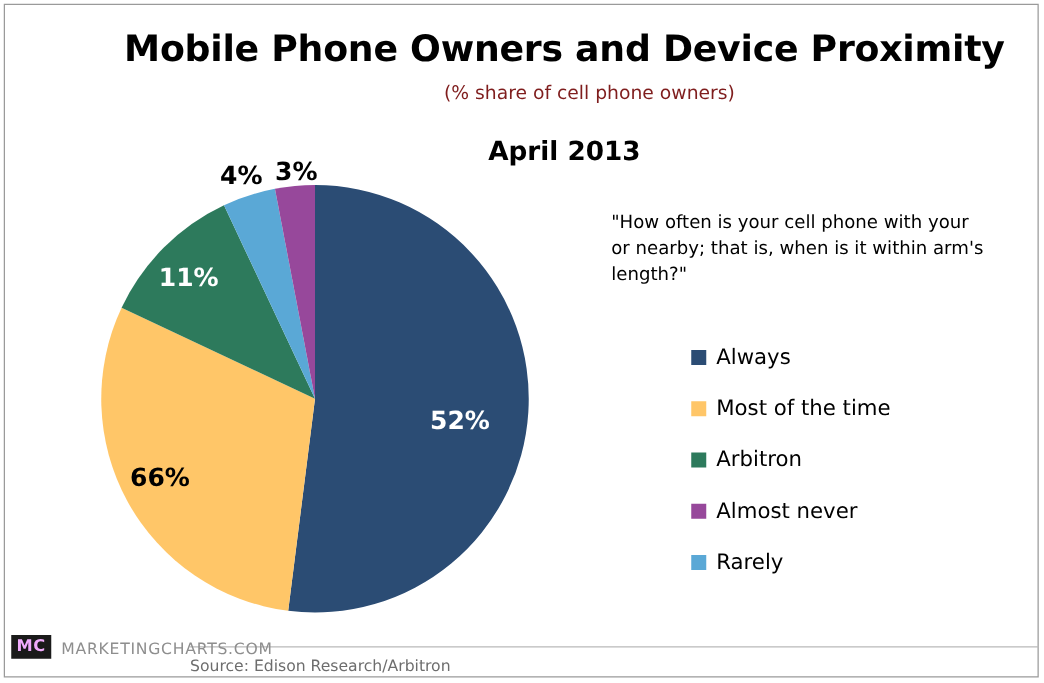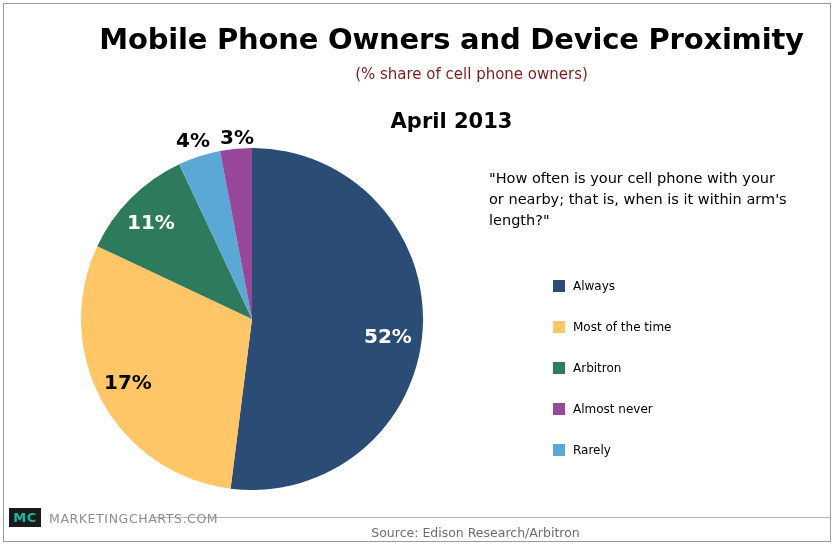--- a/index.html
+++ b/index.html
@@ -73,21 +73,21 @@
   .slice-label {
     position: absolute;
     font-size: 20px;
     font-weight: bold;
     font-family: "DejaVu Sans", sans-serif;
     white-space: nowrap;
   }
   .slice-label.inside { color: #ffffff; }
   .slice-label.outside { color: #000000; }
 
-  #label-always      { left: 364px; top: 324px; }
+  #label-always      { left: 344px; top: 324px; }
   #label-most        { left: 104px; top: 370px; }
   #label-sometimes   { left: 127px; top: 210px; }
   #label-rarely      { left: 176px; top: 128px; }
   #label-almostnever { left: 220px; top: 125px; }
 
   
   #question {
     position: absolute;
     left: 489px;
     top: 168px;
@@ -108,21 +108,21 @@
     align-items: center;
     height: 41px;
   }
   .legend-swatch {
     width: 12px;
     height: 12px;
     flex: 0 0 12px;
     margin-right: 8px;
   }
   .legend-text {
-    font-size: 12px;
+    font-size: 17px;
     color: #000000;
     font-family: "DejaVu Sans", sans-serif;
     white-space: nowrap;
   }
 
   
   #footer-rule {
     position: absolute;
     left: 152px;
     top: 517px;
@@ -130,44 +130,43 @@
     height: 1px;
     background: #b9b9b9;
   }
   #mc-logo {
     position: absolute;
     left: 9px;
     top: 508px;
     width: 32px;
     height: 19px;
     background: #1a1a1a;
-    color: #14b8a6;
+    color: #f0abfc;
     font-size: 13px;
     font-weight: bold;
     font-family: "DejaVu Sans", sans-serif;
     display: flex;
     align-items: center;
     justify-content: center;
     letter-spacing: 0.5px;
   }
   #mc-domain {
     position: absolute;
     left: 49px;
     top: 511px;
     font-size: 12.5px;
     color: #8e8e8e;
     letter-spacing: 0.6px;
     font-family: "DejaVu Sans", sans-serif;
   }
   #source-note {
     position: absolute;
-    left: 136px;
+    left: 152px;
     top: 525px;
     width: 679px;
-    text-align: center;
     font-size: 12.5px;
     color: #6d6d6d;
     font-family: "DejaVu Sans", sans-serif;
   }
 </style>
 </head>
 <body>
 
 <div id="page">
 
@@ -184,21 +183,21 @@
       <g id="pie-slices">
           <path d="M 252 319 L 252 148 A 171 171 0 1 1 230.5680170605039 488.6516139247757 Z" fill="#2b4c74"></path>
           <path d="M 252 319 L 230.5680170605039 488.6516139247757 A 171 171 0 0 1 97.27457402831067 246.19174114237256 Z" fill="#ffc668"></path>
           <path d="M 252 319 L 97.27457402831067 246.19174114237256 A 171 171 0 0 1 179.1917411423725 164.2745740283107 Z" fill="#2d7a5c"></path>
           <path d="M 252 319 L 179.1917411423725 164.2745740283107 A 171 171 0 0 1 219.95779520584094 151.02888012539427 Z" fill="#5aa8d6"></path>
           <path d="M 252 319 L 219.95779520584094 151.02888012539427 A 171 171 0 0 1 251.99999999999997 148 Z" fill="#97489b"></path>
         </g>
     </svg>
 
     <div class="slice-label inside" id="label-always">52%</div>
-    <div class="slice-label outside" id="label-most">17%</div>
+    <div class="slice-label outside" id="label-most">66%</div>
     <div class="slice-label inside" id="label-sometimes">11%</div>
     <div class="slice-label outside" id="label-rarely">4%</div>
     <div class="slice-label outside" id="label-almostnever">3%</div>
   </div>
 
   <div id="question">"How often is your cell phone with your or nearby; that is, when is it within arm's length?"</div>
 
   <div id="legend">
     <div class="legend-row">
       <span class="legend-swatch" style="background: rgb(43, 76, 116);"></span>

